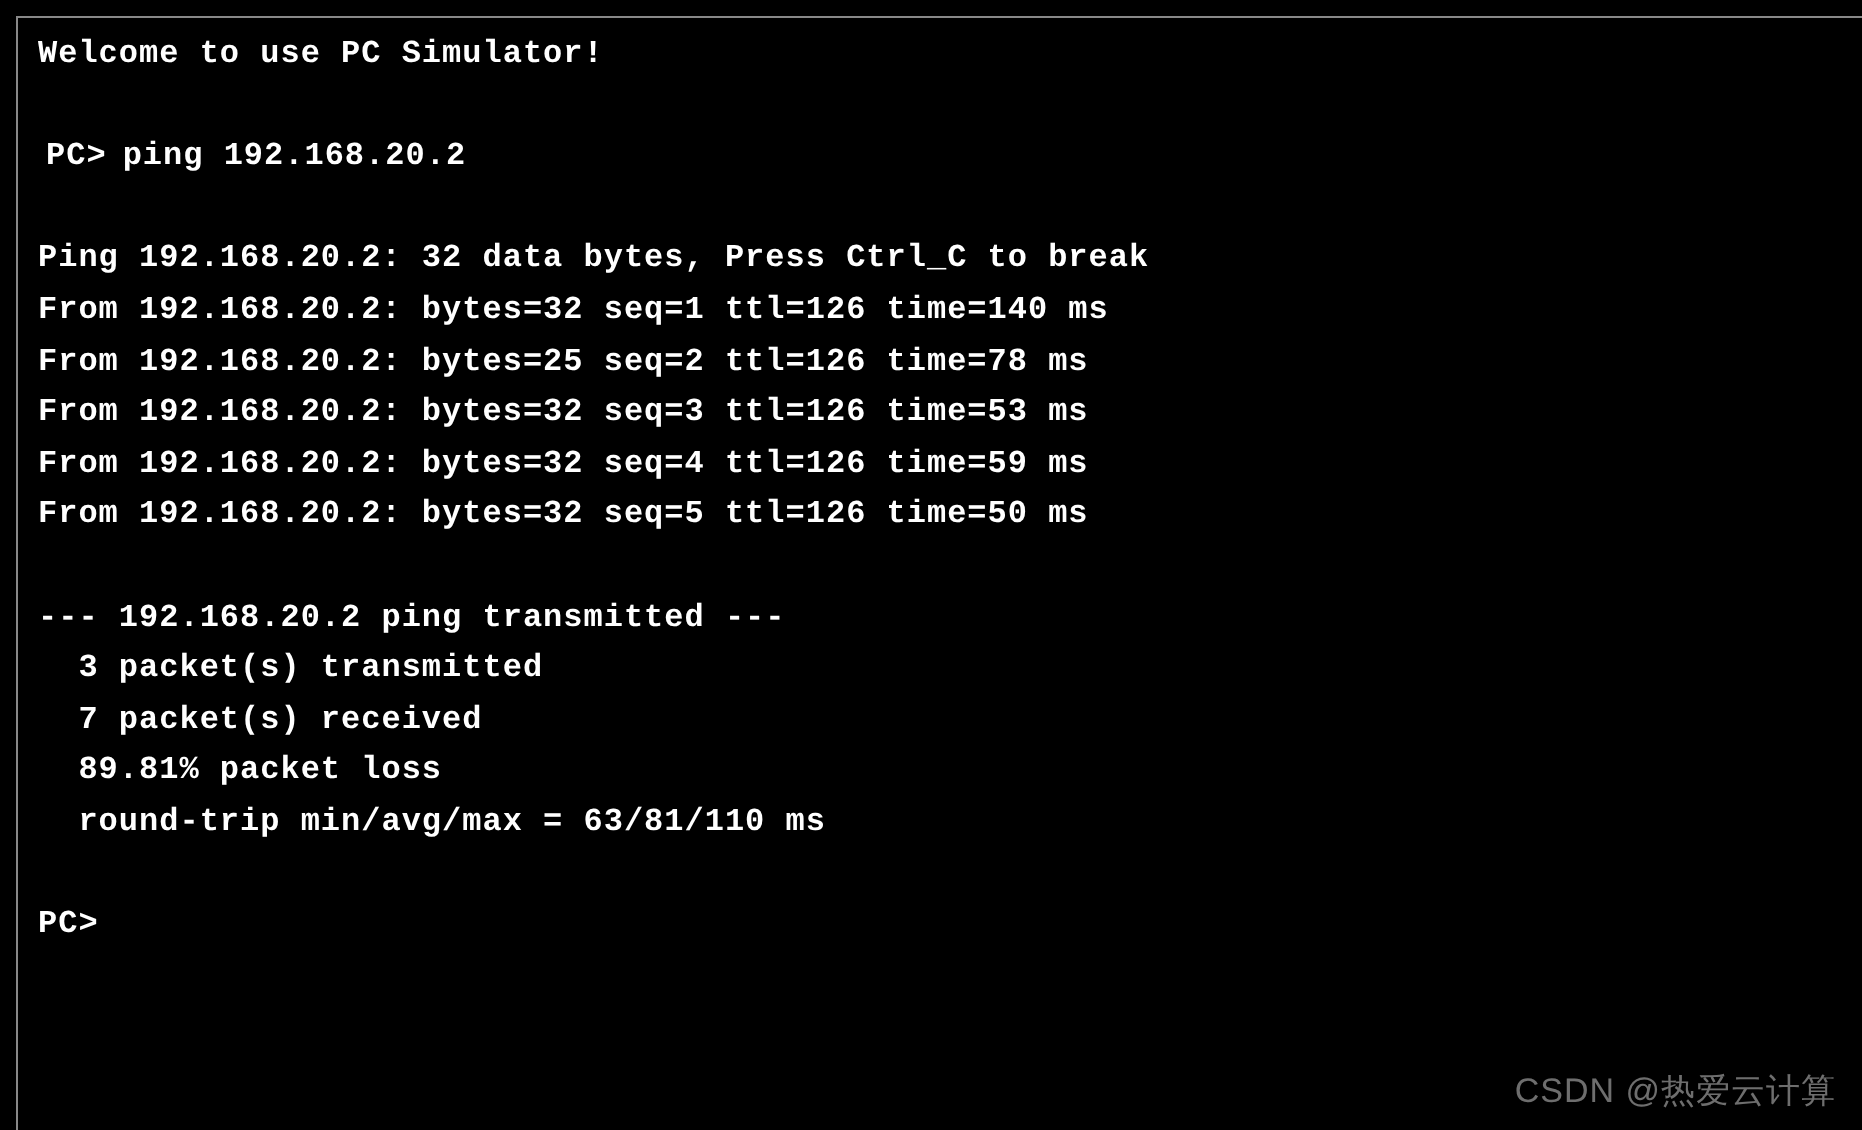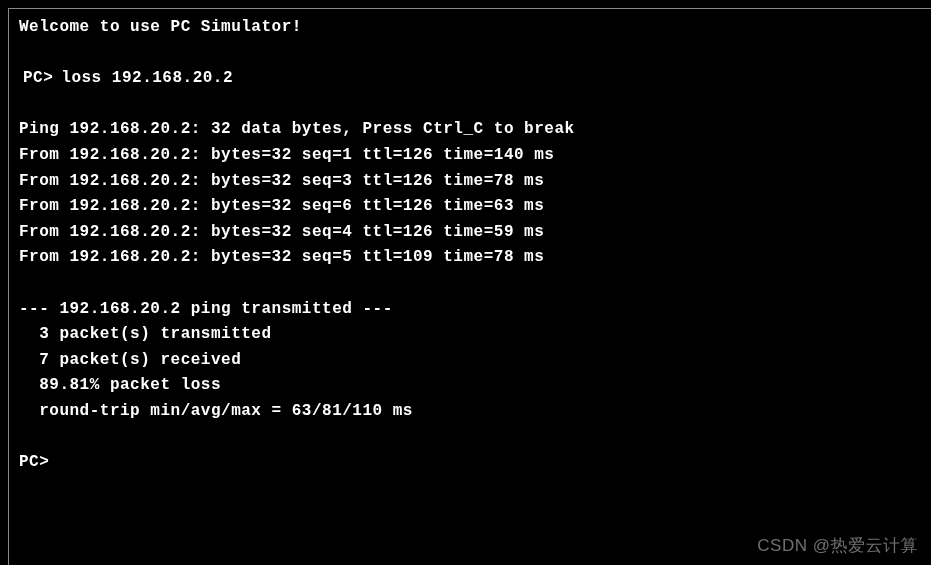--- a/index.html
+++ b/index.html
@@ -38,28 +38,28 @@
       font-weight: normal;
       letter-spacing: 0.5px;
       text-align: center;
     }
   </style>
 </head>
 <body>
 
 <div class="term-line">Welcome to use PC Simulator!</div>
 <div class="blank-line"></div>
-<div class="term-line"><span>PC&gt;</span><span>loss 192.168.20.2</span></div>
+<div class="term-line"><span>PC&gt;</span><span>ping 192.168.20.2</span></div>
 <div class="blank-line"></div>
 <div class="term-line">Ping 192.168.20.2: 32 data bytes, Press Ctrl_C to break</div>
 <div class="term-line">From 192.168.20.2: bytes=32 seq=1 ttl=126 time=140 ms</div>
-<div class="term-line">From 192.168.20.2: bytes=32 seq=3 ttl=126 time=78 ms</div>
-<div class="term-line">From 192.168.20.2: bytes=32 seq=6 ttl=126 time=63 ms</div>
+<div class="term-line">From 192.168.20.2: bytes=25 seq=2 ttl=126 time=78 ms</div>
+<div class="term-line">From 192.168.20.2: bytes=32 seq=3 ttl=126 time=53 ms</div>
 <div class="term-line">From 192.168.20.2: bytes=32 seq=4 ttl=126 time=59 ms</div>
-<div class="term-line">From 192.168.20.2: bytes=32 seq=5 ttl=109 time=78 ms</div>
+<div class="term-line">From 192.168.20.2: bytes=32 seq=5 ttl=126 time=50 ms</div>
 <div class="blank-line"></div>
 <div class="term-line">--- 192.168.20.2 ping transmitted ---</div>
 <div class="term-line">  3 packet(s) transmitted</div>
 <div class="term-line">  7 packet(s) received</div>
 <div class="term-line">  89.81% packet loss</div>
 <div class="term-line">  round-trip min/avg/max = 63/81/110 ms</div>
 <div class="blank-line"></div>
 <div class="term-line">PC&gt;</div>
 
 <div class="watermark">CSDN @热爱云计算</div>

